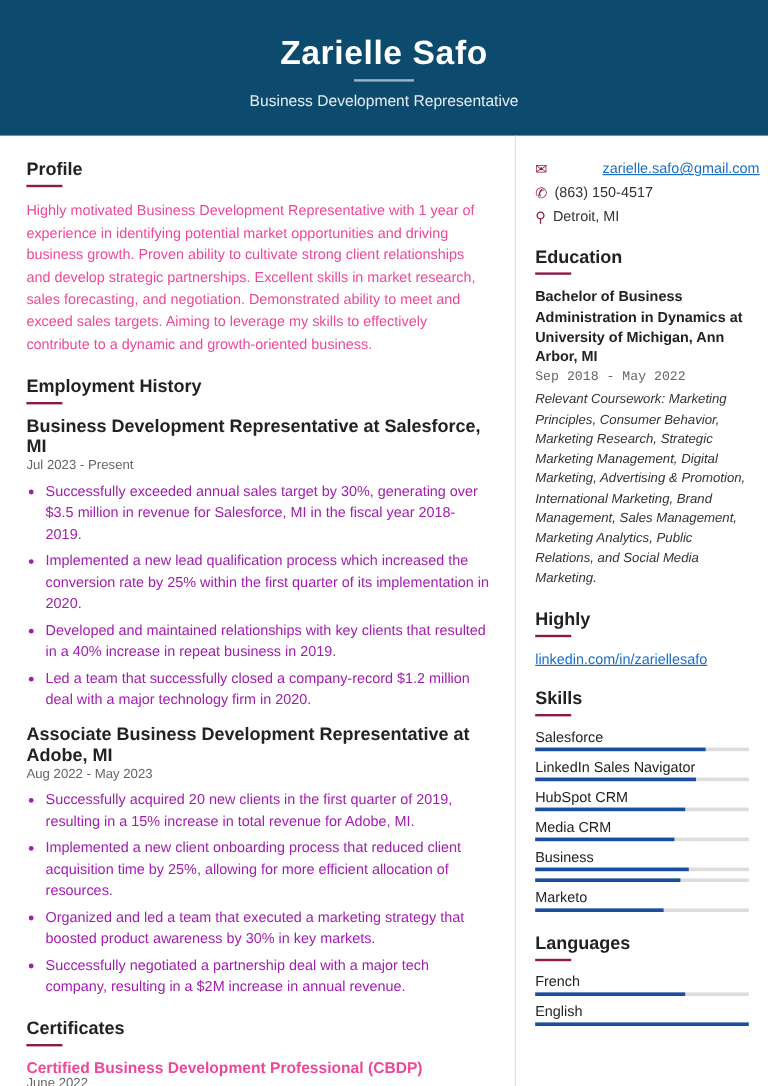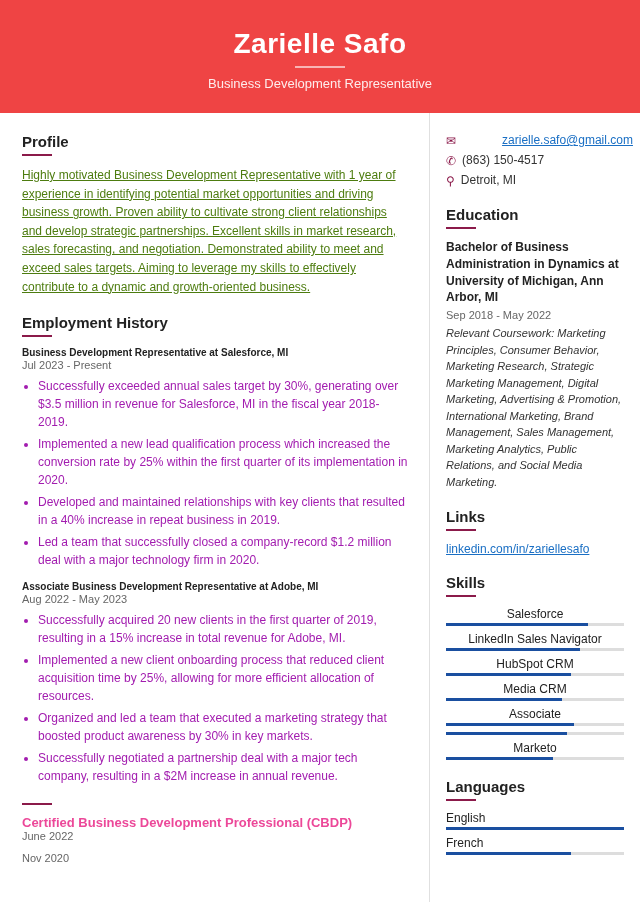--- a/index.html
+++ b/index.html
@@ -10,21 +10,21 @@
       display: flex;
       justify-content: center;
       align-items: flex-start;
     }
     .resume {
       width: 640px;
       background: #fff;
       min-height: 905px;
     }
     .header {
-      background: #ef4444;
+      background: #0c4a6e;
       color: #fff;
       text-align: center;
       padding: 28px 20px 22px;
     }
     .header h1 {
       font-size: 28px;
       font-weight: bold;
       letter-spacing: 0.5px;
     }
     .header .underline-bar {
@@ -60,26 +60,25 @@
       width: 30px;
       height: 2px;
       background: #8B1A4A;
       margin-bottom: 10px;
     }
     .section {
       margin-bottom: 18px;
     }
     .profile-text {
       font-size: 12px;
-      color: #4d7c0f;
+      color: #ec4899;
       line-height: 1.55;
-      text-decoration: underline;
     }
     .job-title {
-      font-size: 10px;
+      font-size: 15px;
       font-weight: bold;
       color: #222;
       margin-bottom: 1px;
     }
     .job-dates {
       font-size: 11px;
       color: #666;
       margin-bottom: 6px;
     }
     .job-bullets {
@@ -126,35 +125,35 @@
       font-size: 12px;
       font-weight: bold;
       color: #222;
       line-height: 1.4;
       margin-bottom: 3px;
     }
     .edu-dates {
       font-size: 11px;
       color: #666;
       margin-bottom: 4px;
+      font-family: Liberation Mono, monospace;
     }
     .edu-coursework {
       font-size: 11px;
       color: #333;
       line-height: 1.5;
       font-style: italic;
     }
     .link-item {
       font-size: 12px;
       color: #1a6fc4;
       text-decoration: underline;
     }
     .skill-item {
       margin-bottom: 6px;
-      text-align: center;
     }
     .skill-name {
       font-size: 12px;
       color: #222;
       margin-bottom: 2px;
     }
     .skill-bar-bg {
       width: 100%;
       height: 3px;
       background: #ddd;
@@ -223,20 +222,21 @@
                 <li>Successfully acquired 20 new clients in the first quarter of 2019, resulting in a 15% increase in total revenue for Adobe, MI.</li>
                 <li>Implemented a new client onboarding process that reduced client acquisition time by 25%, allowing for more efficient allocation of resources.</li>
                 <li>Organized and led a team that executed a marketing strategy that boosted product awareness by 30% in key markets.</li>
                 <li>Successfully negotiated a partnership deal with a major tech company, resulting in a $2M increase in annual revenue.</li>
               </ul>
             </div>
           </div>
       </div>
 
       <div class="section">
+        <div class="section-title">Certificates</div>
         <div class="section-divider"></div>
         <div id="certs-container">
             <div class="cert-name">Certified Business Development Professional (CBDP)</div>
             <div class="cert-date">June 2022</div>
             <div class="cert-date">Nov 2020</div>
           </div>
       </div>
 
     </div>
 
@@ -262,21 +262,21 @@
         <div class="section-divider"></div>
         <div class="edu-degree">Bachelor of Business Administration in Dynamics at University of Michigan, Ann Arbor, MI</div>
         <div class="edu-dates">Sep 2018 - May 2022</div>
         <div class="edu-coursework">
           <span>Relevant Coursework:</span>
           <span>Marketing Principles, Consumer Behavior, Marketing Research, Strategic Marketing Management, Digital Marketing, Advertising &amp; Promotion, International Marketing, Brand Management, Sales Management, Marketing Analytics, Public Relations, and Social Media Marketing.</span>
         </div>
       </div>
 
       <div class="section">
-        <div class="section-title">Links</div>
+        <div class="section-title">Highly</div>
         <div class="section-divider"></div>
         <div id="links-container"><a class="link-item" href="#">linkedin.com/in/zariellesafo</a></div>
       </div>
 
       <div class="section">
         <div class="section-title">Skills</div>
         <div class="section-divider"></div>
         <div id="skills-container">
             <div class="skill-item">
               <div class="skill-name">Salesforce</div>
@@ -296,21 +296,21 @@
                 <div class="skill-bar-fill" style="width: 70%;"></div>
               </div>
             </div>
             <div class="skill-item">
               <div class="skill-name">Media CRM</div>
               <div class="skill-bar-bg">
                 <div class="skill-bar-fill" style="width: 65%;"></div>
               </div>
             </div>
             <div class="skill-item">
-              <div class="skill-name">Associate</div>
+              <div class="skill-name">Business</div>
               <div class="skill-bar-bg">
                 <div class="skill-bar-fill" style="width: 72%;"></div>
               </div>
             </div>
             <div class="skill-item">
               <div class="skill-bar-bg">
                 <div class="skill-bar-fill" style="width: 68%;"></div>
               </div>
             </div>
             <div class="skill-item">
@@ -319,30 +319,30 @@
                 <div class="skill-bar-fill" style="width: 60%;"></div>
               </div>
             </div>
           </div>
       </div>
 
       <div class="section">
         <div class="section-title">Languages</div>
         <div class="section-divider"></div>
         <div id="languages-container">
+            <div class="lang-item">
+              <div class="lang-name">French</div>
+              <div class="lang-bar-bg">
+                <div class="lang-bar-fill" style="width: 70%;"></div>
+              </div>
+            </div>
             <div class="lang-item">
               <div class="lang-name">English</div>
               <div class="lang-bar-bg">
                 <div class="lang-bar-fill" style="width: 100%;"></div>
               </div>
             </div>
-            <div class="lang-item">
-              <div class="lang-name">French</div>
-              <div class="lang-bar-bg">
-                <div class="lang-bar-fill" style="width: 70%;"></div>
-              </div>
-            </div>
           </div>
       </div>
 
     </div>
   </div>
 </div>
 
 </body></html>

